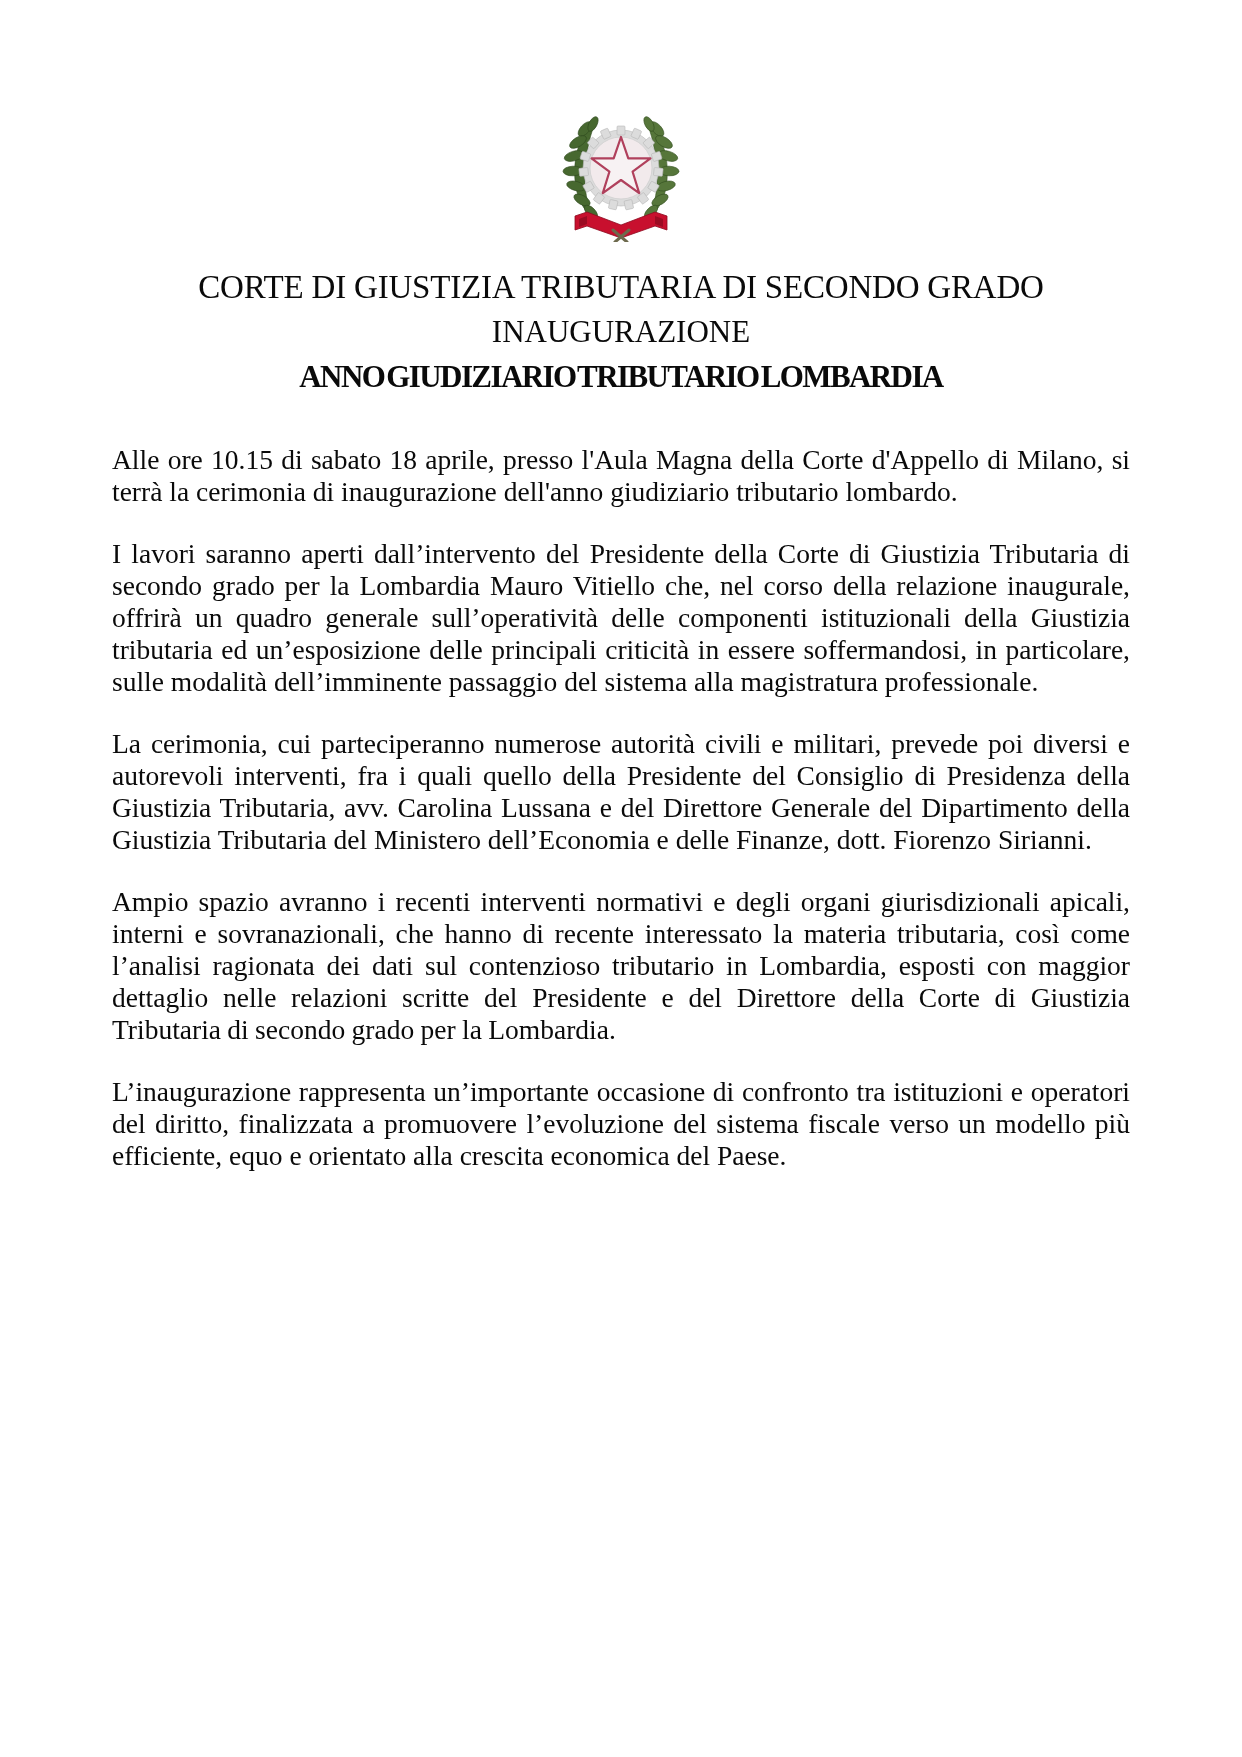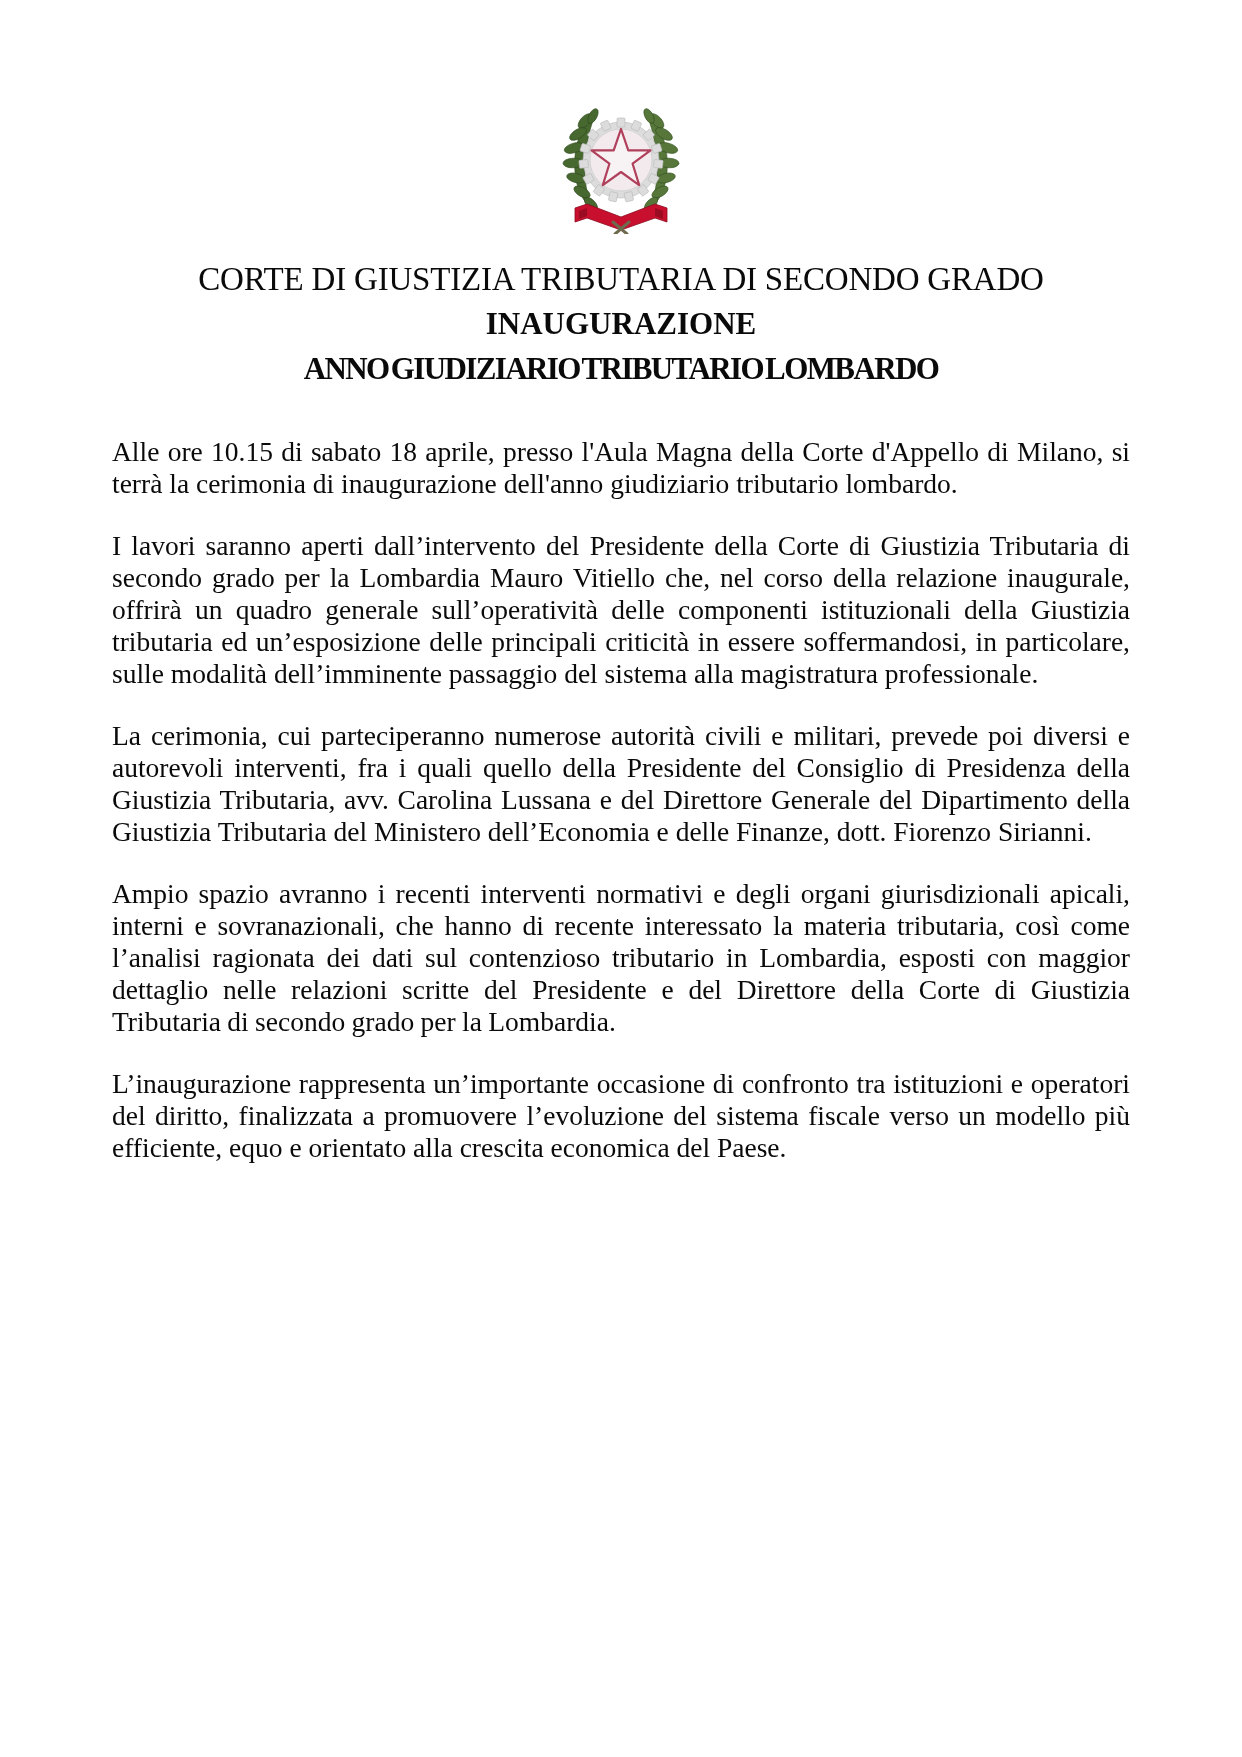--- a/index.html
+++ b/index.html
@@ -13,21 +13,21 @@
     height: 1757px;
     font-family: "Liberation Serif", "DejaVu Serif", serif;
     color: #0a0a0a;
     position: relative;
     overflow: hidden;
   }
   .page {
     width: 1242px;
     height: 1757px;
     box-sizing: border-box;
-    padding: 4px 112px;
+    padding: 12px 112px;
     position: relative;
   }
 
   
   .emblem-wrap {
     display: flex;
     justify-content: center;
     align-items: flex-end;
     padding-top: 78px;
     height: 152px;
@@ -52,21 +52,21 @@
     white-space: nowrap;
   }
   .title-line-2 {
     font-size: 33px;
     line-height: 46px;
     letter-spacing: -0.2px;
   }
   .title-line-3 {
     font-size: 31px;
     line-height: 44px;
-    font-weight: bold;
+    font-weight: normal;
   }
   .title-line-4 {
     font-size: 31px;
     line-height: 46px;
     font-weight: bold;
     letter-spacing: -1.6px;
     word-spacing: -4px;
   }
   .subtitle {
     font-size: 26px;
@@ -160,21 +160,21 @@
           <path d="M56 136 L70 148"></path>
           <path d="M72 136 L58 148"></path>
         </g>
       </svg>
     </div>
   </div>
 
   <div class="titleblock">
     <div class="title-line-1">CORTE DI GIUSTIZIA TRIBUTARIA DI SECONDO GRADO</div>
     <div class="title-line-3">INAUGURAZIONE</div>
-    <div class="title-line-4">ANNO GIUDIZIARIO TRIBUTARIO LOMBARDO</div>
+    <div class="title-line-4">ANNO GIUDIZIARIO TRIBUTARIO LOMBARDIA</div>
   </div>
 
   <div class="body-text">
     <p class="para">Alle ore 10.15 di sabato 18 aprile, presso l'Aula Magna della Corte d'Appello di Milano, si terrà la cerimonia di inaugurazione dell'anno giudiziario tributario lombardo.</p>
     <p class="para">I lavori saranno aperti dall’intervento del Presidente della Corte di Giustizia Tributaria di secondo grado per la Lombardia Mauro Vitiello che, nel corso della relazione inaugurale, offrirà un quadro generale sull’operatività delle componenti istituzionali della Giustizia tributaria ed un’esposizione delle principali criticità in essere soffermandosi, in particolare, sulle modalità dell’imminente passaggio del sistema alla magistratura professionale.</p>
     <p class="para">La cerimonia, cui parteciperanno numerose autorità civili e militari, prevede poi diversi e autorevoli interventi, fra i quali quello della Presidente del Consiglio di Presidenza della Giustizia Tributaria, avv. Carolina Lussana e del Direttore Generale del Dipartimento della Giustizia Tributaria del Ministero dell’Economia e delle Finanze, dott. Fiorenzo Sirianni.</p>
     <p class="para tight">Ampio spazio avranno i recenti interventi normativi e degli organi giurisdizionali apicali, interni e sovranazionali, che hanno di recente interessato la materia tributaria, così come l’analisi ragionata dei dati sul contenzioso tributario in Lombardia, esposti con maggior dettaglio nelle relazioni scritte del  Presidente e  del Direttore della Corte di  Giustizia  Tributaria  di secondo grado per la Lombardia.</p>
     <p class="para">L’inaugurazione rappresenta un’importante occasione di confronto tra istituzioni e operatori del diritto, finalizzata a promuovere l’evoluzione del sistema fiscale verso un modello più efficiente, equo e orientato alla crescita economica del Paese.</p>
   </div>
 

